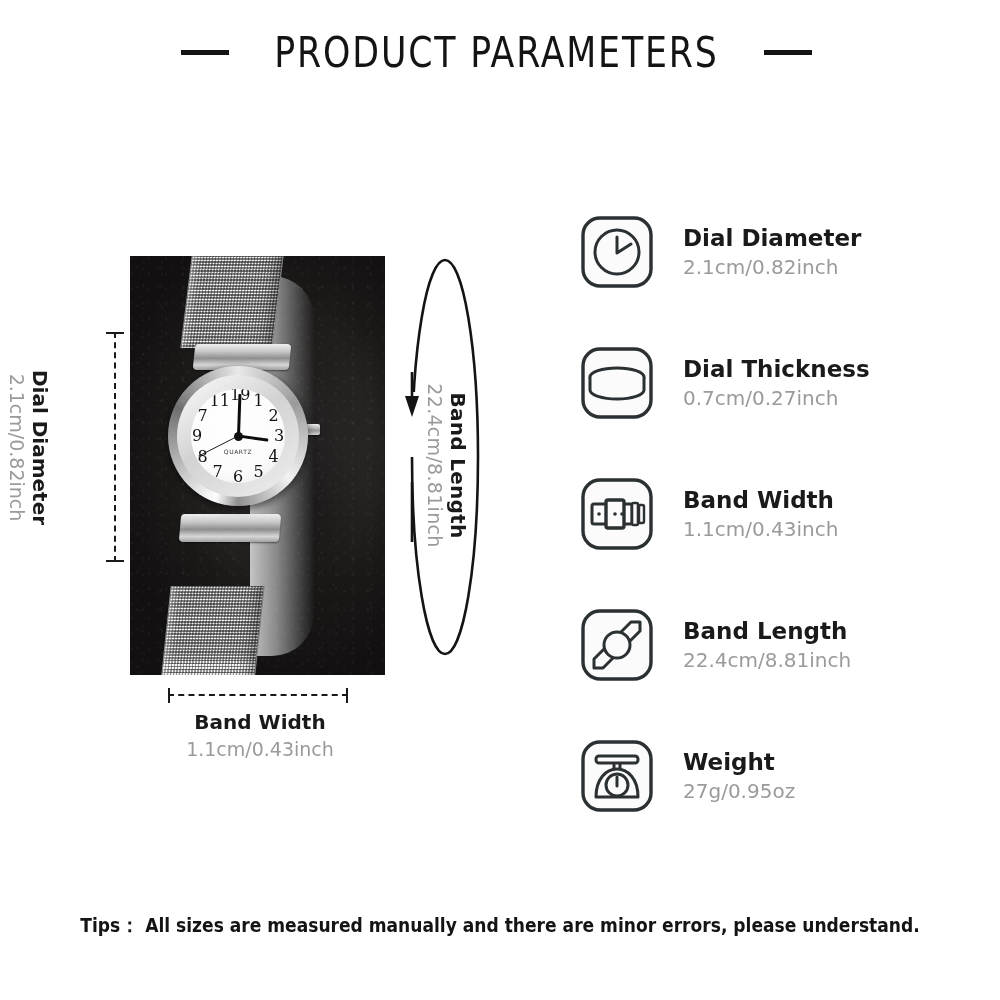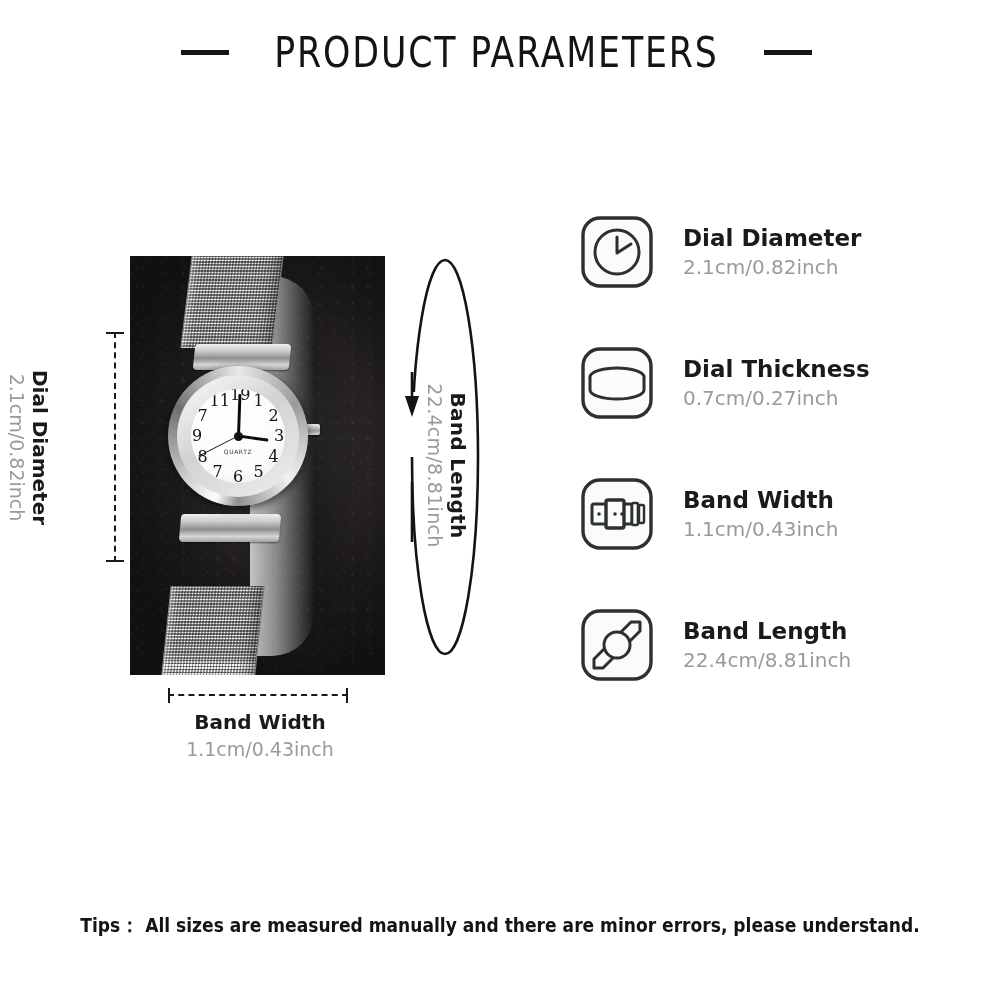--- a/index.html
+++ b/index.html
@@ -508,16 +508,32 @@
         <path d="M16 62 L25 62 L62 25 L62 16 L53 16 L16 53 Z" fill="#fbfbfb" stroke="#2b3033" stroke-width="3" stroke-linejoin="round"></path>
         <circle cx="39" cy="39" r="13" fill="#fbfbfb" stroke="#2b3033" stroke-width="3"></circle>
       </svg>
     </div>
     <div class="spec-text">
       <span class="spec-label">Band Length</span>
       <span class="spec-value">22.4cm/8.81inch</span>
     </div>
   </div>
 
+  <div class="spec-row">
+    <div class="spec-icon">
+      <svg width="78" height="78" viewBox="0 0 78 78">
+        <rect x="5" y="5" width="68" height="68" rx="17" ry="17" fill="#fbfbfb" stroke="#2b3033" stroke-width="3.4"></rect>
+        <rect x="18" y="19" width="42" height="7" rx="3" fill="#fbfbfb" stroke="#2b3033" stroke-width="3"></rect>
+        <path d="M36 26 L36 32 M42 26 L42 32" stroke="#2b3033" stroke-width="3"></path>
+        <path d="M18 60 C18 42 28 32 39 32 C50 32 60 42 60 60 Z" fill="#fbfbfb" stroke="#2b3033" stroke-width="3" stroke-linejoin="round"></path>
+        <circle cx="39" cy="48" r="11" fill="#fbfbfb" stroke="#2b3033" stroke-width="3"></circle>
+        <path d="M39 40 L39 49" stroke="#2b3033" stroke-width="3" stroke-linecap="round"></path>
+      </svg>
+    </div>
+    <div class="spec-text">
+      <span class="spec-label">Weight</span>
+      <span class="spec-value">27g/0.95oz</span>
+    </div>
+  </div>
 
 </div>
 
 <div id="tips">Tips： All sizes are measured manually and there are minor errors, please understand.</div>
 
 </body></html>

